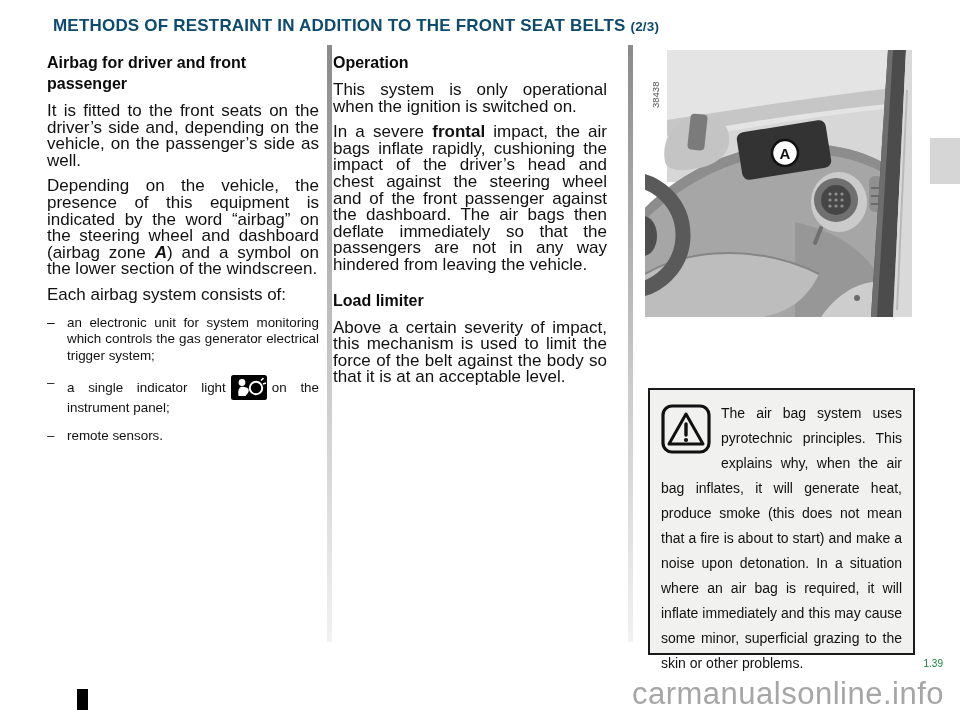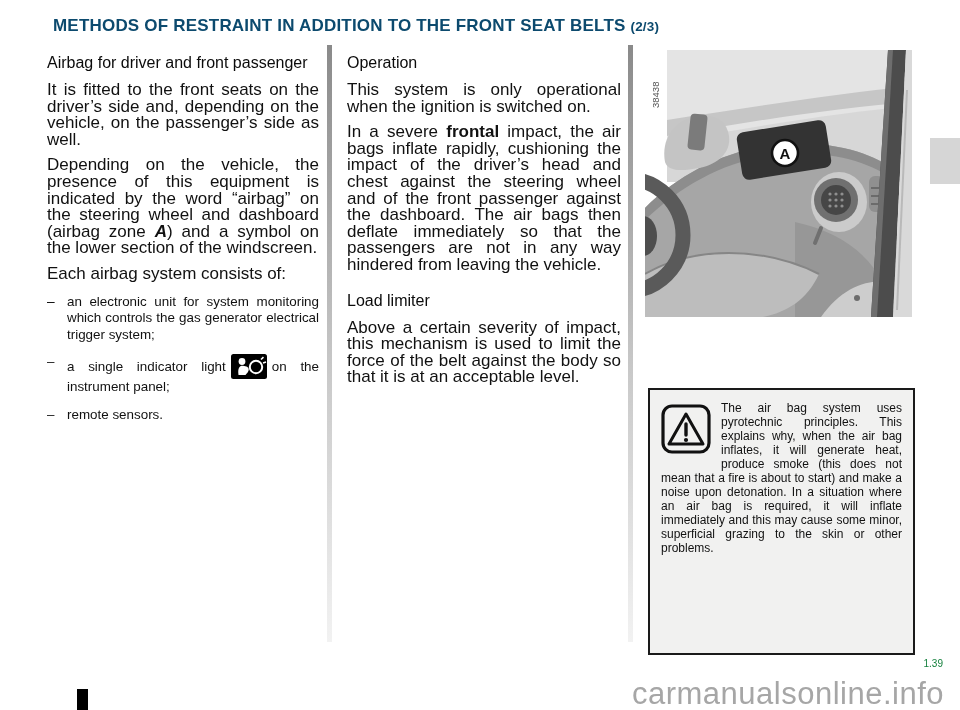--- a/index.html
+++ b/index.html
@@ -9,23 +9,23 @@
     font-family:"Liberation Sans", sans-serif;
   }
   .page-title {
     position:absolute; left:53px; top:16px;
     font-size:17px; font-weight:bold; color:#0c4a6e; letter-spacing:.2px;
     white-space:nowrap;
   }
   .page-title .part { font-size:13.5px; }
   .col { position:absolute; top:52px; }
   .col-left { left:47px; width:272px; }
-  .col-mid  { left:347px; width:274px; }
+  .col-mid  { left:333px; width:274px; }
   h2.sec {
-    font-size:16px; line-height:21px; font-weight:normal;
+    font-size:16px; line-height:21px; font-weight:bold;
     margin:0 0 9px 0; color:#0b0b0b;
   }
   h2.sec.mt { margin-top:16px; }
   p.body {
     font-size:17px; line-height:16.6px; text-align:justify;
     margin:0 0 9px 0;
   }
   .bi { font-weight:bold; font-style:italic; }
   b { font-weight:bold; }
   ul.dash-list { list-style:none; margin:2px 0 0 0; padding:0; }
@@ -41,21 +41,21 @@
   }
   #divider-1 { left:327px; }
   #divider-2 { left:628px; }
   .figure { position:absolute; left:645px; top:50px; width:267px; height:267px; }
   .warn-box {
     position:absolute; left:648px; top:388px; width:267px; height:267px;
     box-sizing:border-box; border:2px solid var(--warning_border,#1a1a1a);
     background:var(--warning_bg,#f1f1f0); padding:11px 11px;
   }
   .warn-icon { float:left; margin:3px 10px 4px 0; }
-  .warn-text { font-size:12px; line-height:14px; text-align:justify; }
+  .warn-text { font-size:14px; line-height:25px; text-align:justify; }
   .section-tab {
     position:absolute; left:930px; top:138px; width:30px; height:46px;
     background:var(--tab,#d6d6d6);
   }
   .page-num {
     position:absolute; left:676px; top:658px; width:267px;
     text-align:right; font-size:10px; color:#15803d;
   }
   .watermark {
     position:absolute; right:16px; top:676px;

